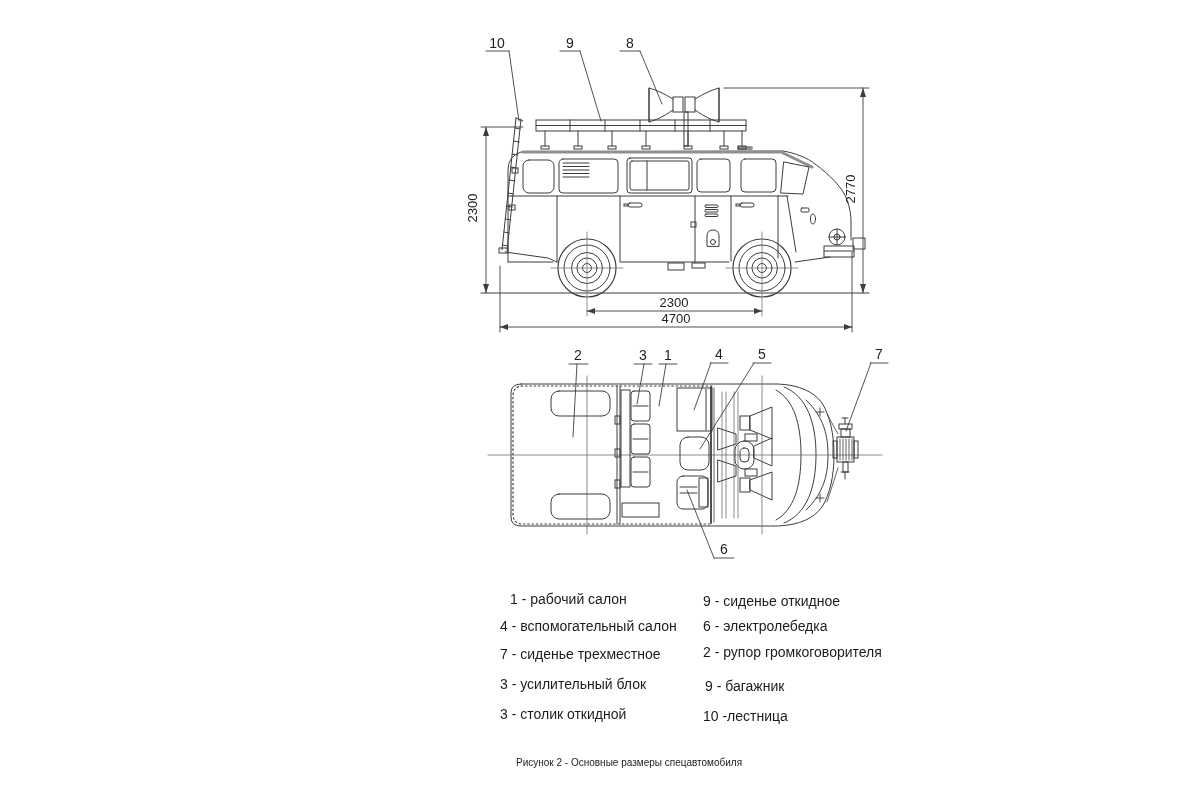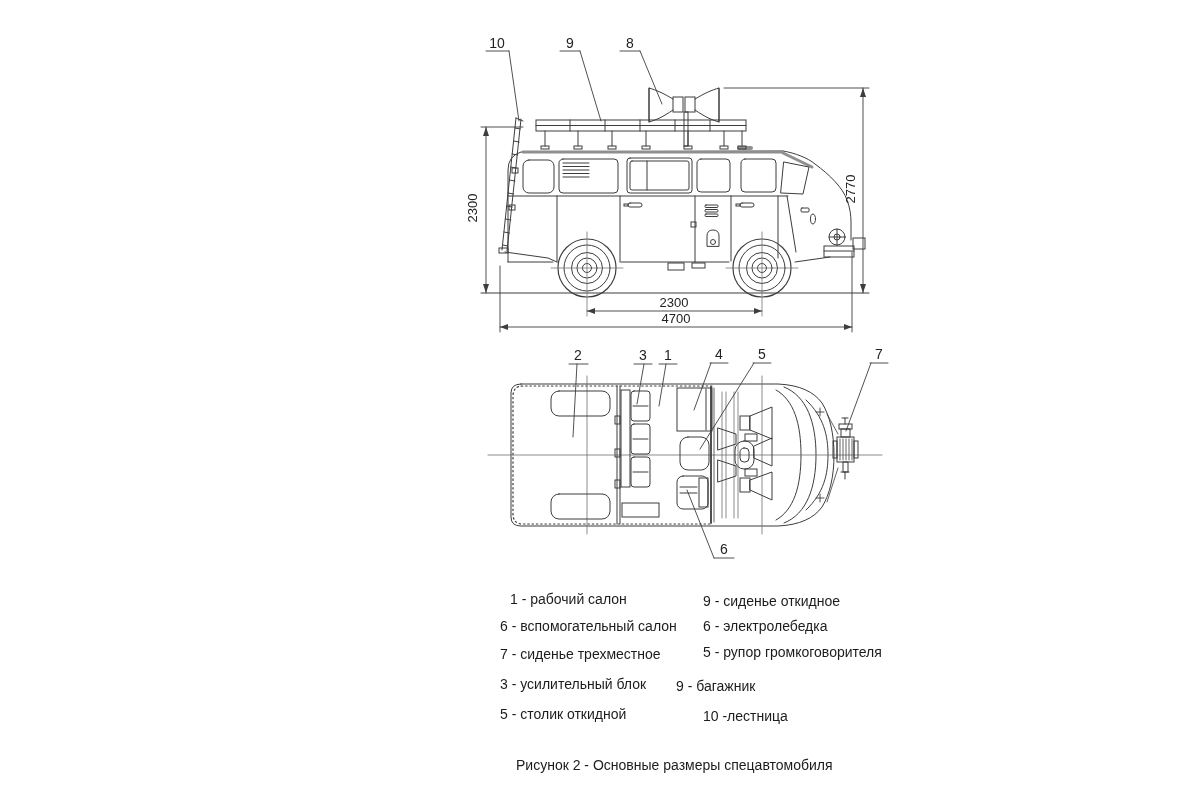--- a/index.html
+++ b/index.html
@@ -3,21 +3,21 @@
 <meta charset="utf-8">
 <style>
   html,body{margin:0;padding:0;background:#fff;}
   .page{position:relative;width:1200px;height:799px;background:#fff;overflow:hidden;
         font-family:"Liberation Sans", sans-serif;color:#1e1e1e;}
   svg{position:absolute;left:0;top:0;}
   svg text{font-family:"Liberation Sans", sans-serif;fill:#222;}
   .dim-text{font-size:13px;}
   .callout-text{font-size:14px;}
   .legend-item{position:absolute;font-size:14px;white-space:nowrap;color:#1c1c1c;}
-  .caption{position:absolute;left:516px;top:757px;font-size:14px;color:#1c1c1c;white-space:nowrap;}
+  .caption{position:absolute;left:516px;top:757px;font-size:10px;color:#1c1c1c;white-space:nowrap;}
 </style>
 </head>
 <body>
 
 <div class="page">
 
 <svg width="1200" height="580" viewBox="0 0 1200 580">
   <g stroke="#3d3d3d" stroke-width="1" fill="none" stroke-linecap="round">
 
     <g>
@@ -355,27 +355,27 @@
         <text class="callout-text" x="724" y="554" text-anchor="middle" stroke="none">6</text>
         <line x1="714" y1="558" x2="734" y2="558"></line>
         <line x1="714" y1="558" x2="687" y2="490"></line>
       </g>
     </g>
   </g>
 </svg>
 
 <div>
   <div class="legend-item" style="left:500px;top:591px;margin-left:10px;">1 - рабочий салон</div>
-  <div class="legend-item" style="left:500px;top:618px;">6 - вспомогательный салон</div>
+  <div class="legend-item" style="left:500px;top:618px;">4 - вспомогательный салон</div>
   <div class="legend-item" style="left:500px;top:646px;">7 - сиденье трехместное</div>
   <div class="legend-item" style="left:500px;top:676px;">3 - усилительный блок</div>
-  <div class="legend-item" style="left:500px;top:706px;">5 - столик откидной</div>
+  <div class="legend-item" style="left:500px;top:706px;">3 - столик откидной</div>
 
   <div class="legend-item" style="left:703px;top:593px;">9 - сиденье откидное</div>
   <div class="legend-item" style="left:703px;top:618px;">6 - электролебедка</div>
-  <div class="legend-item" style="left:703px;top:644px;">5 - рупор громкоговорителя</div>
-  <div class="legend-item" style="left:676px;top:678px;">9 - багажник</div>
+  <div class="legend-item" style="left:703px;top:644px;">2 - рупор громкоговорителя</div>
+  <div class="legend-item" style="left:705px;top:678px;">9 - багажник</div>
   <div class="legend-item" style="left:703px;top:708px;text-align:center;">10 -лестница</div>
 </div>
 
 <div class="caption">Рисунок 2 - Основные размеры спецавтомобиля</div>
 
 </div>
 
 </body></html>

